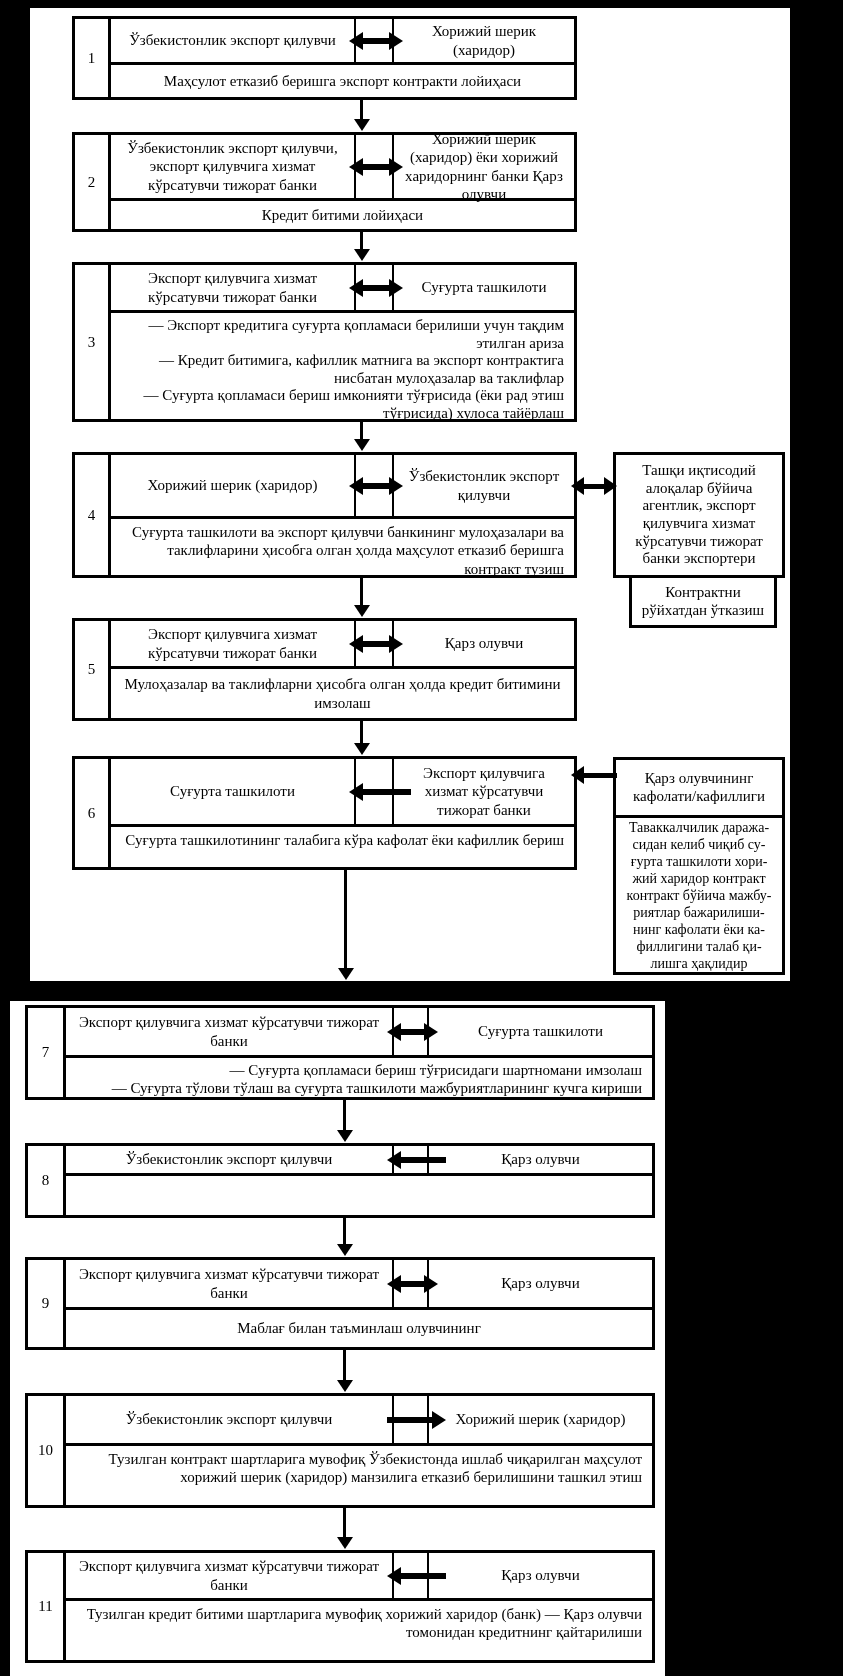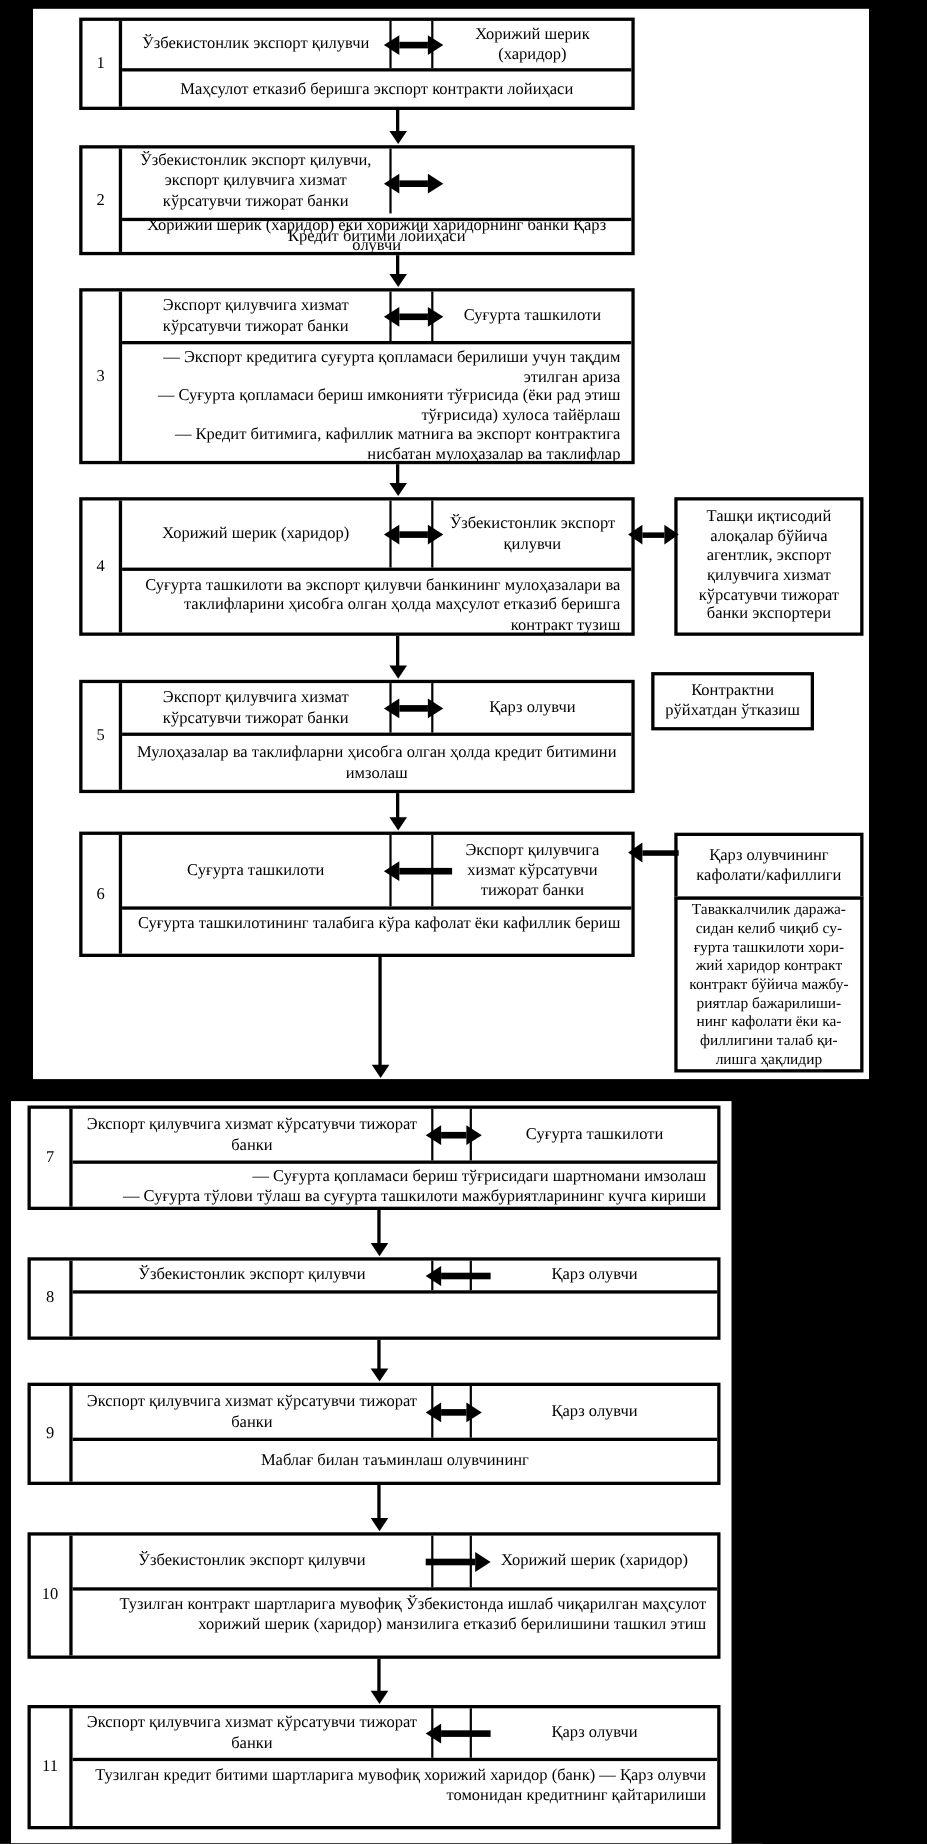--- a/index.html
+++ b/index.html
@@ -65,21 +65,21 @@
           </div>
         </div>
         <div class="descwrap center">
           <div>Маҳсулот етказиб беришга экспорт контракти лойиҳаси</div>
         </div>
       </div>
     </div>
   <div class="step" style="left:72px;top:132px;width:505px;height:100px;">
       <div class="num" style="width: 33px;">2</div>
       <div class="content">
-        <div class="toprow" style="height: 66px; flex-direction: column;">
+        <div class="toprow" style="height: 66px;">
           <div class="pbox lbox" style="width: 245px;">
             <span>Ўзбекистонлик экспорт қилувчи, экспорт қилувчига хизмат кўрсатувчи тижорат банки</span>
           </div>
           <div class="chan" style="width: 36px;"></div>
           <div class="pbox rbox">
             <span>Хорижий шерик (харидор) ёки хорижий харидорнинг банки Қарз олувчи</span>
           </div>
           <div class="carrow" style="left: 238px; width: 54px;">
             <span class="hd hl"></span>
             <span class="sh"></span>
@@ -103,22 +103,22 @@
             <span>Суғурта ташкилоти</span>
           </div>
           <div class="carrow" style="left: 238px; width: 54px;">
             <span class="hd hl"></span>
             <span class="sh"></span>
             <span class="hd hr"></span>
           </div>
         </div>
         <div class="descwrap left">
           <div class="bullet">— Экспорт кредитига суғурта қопламаси берилиши учун тақдим этилган ариза</div>
+          <div class="bullet">— Кредит битимига, кафиллик матнига ва экспорт контрактига нисбатан мулоҳазалар ва таклифлар</div>
           <div class="bullet">— Суғурта қопламаси бериш имконияти тўғрисида (ёки рад этиш тўғрисида) хулоса тайёрлаш</div>
-          <div class="bullet">— Кредит битимига, кафиллик матнига ва экспорт контрактига нисбатан мулоҳазалар ва таклифлар</div>
         </div>
       </div>
     </div>
   <div class="step" style="left:72px;top:452px;width:505px;height:126px;">
       <div class="num" style="width: 33px;">4</div>
       <div class="content">
         <div class="toprow" style="height: 64px;">
           <div class="pbox lbox" style="width: 245px;">
             <span>Хорижий шерик (харидор)</span>
           </div>
@@ -287,21 +287,21 @@
     </div>
 
   <div class="sidebox" style="left:613px;top:452px;width:172px;height:126px;align-items:center;">
       <div>Ташқи иқтисодий</div>
       <div>алоқалар бўйича</div>
       <div>агентлик, экспорт</div>
       <div>қилувчига хизмат</div>
       <div>кўрсатувчи тижорат</div>
       <div>банки экспортери</div>
     </div>
-  <div class="sidebox" style="left:592px;top:575px;width:148px;height:53px;margin-top:36px;">
+  <div class="sidebox" style="left:629px;top:575px;width:148px;height:53px;">
       <div>Контрактни</div>
       <div>рўйхатдан ўтказиш</div>
     </div>
   <div class="sidebox" style="left:613px;top:757px;width:172px;height:61px;">
       <div>Қарз олувчининг</div>
       <div>кафолати/кафиллиги</div>
     </div>
   <div class="sidebox small" style="left:613px;top:815px;width:172px;height:160px;">
       <div>Таваккалчилик даража-</div>
       <div>сидан келиб чиқиб су-</div>

